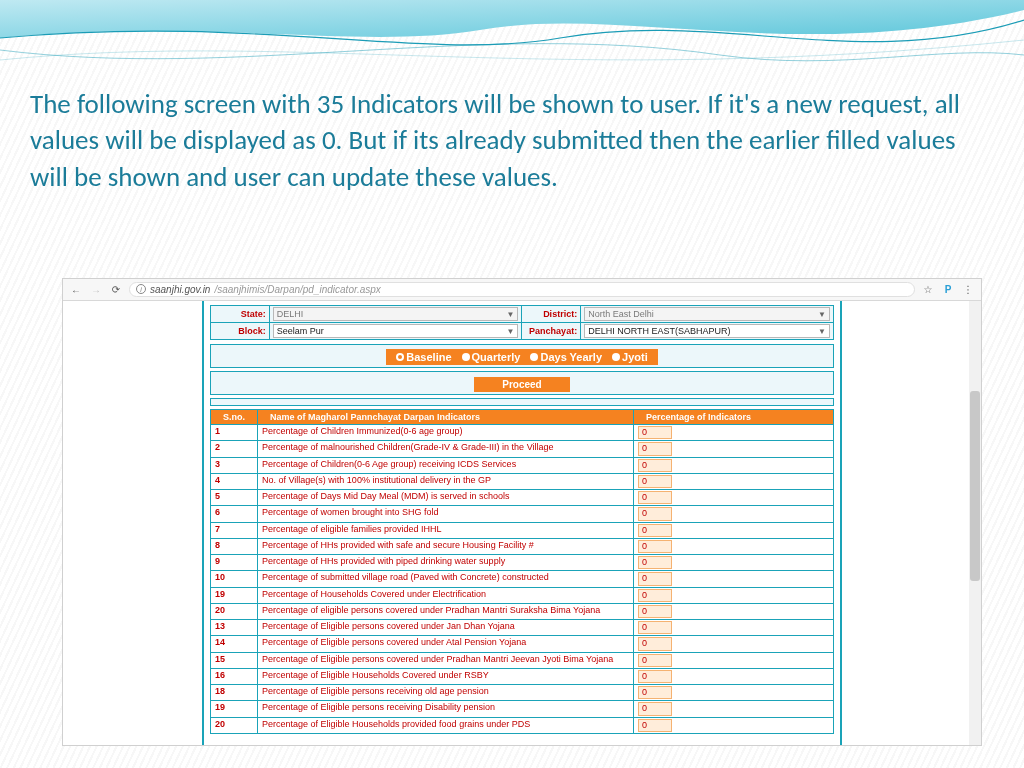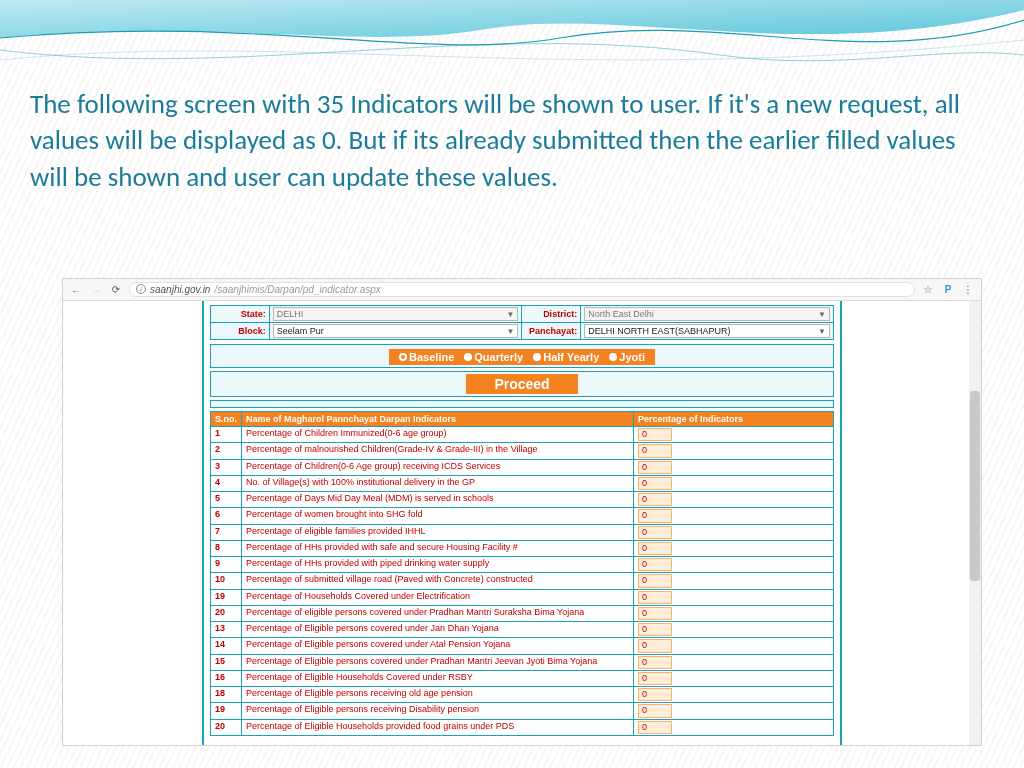--- a/index.html
+++ b/index.html
@@ -39,25 +39,25 @@
   table.filters td.val { width: 250px; margin-left: 48px; }
   .fake-select { display: flex; align-items: center; justify-content: space-between; height: 14px; border: 1px solid #b8b8b8; background: #f4f4f4; color: #7a7a7a; padding: 0 3px; font-size: 9px; }
   .fake-select.enabled { background: #fff; color: #222; }
   .caret { font-size: 8px; color: #666; }
   .period-bar { margin-top: 4px; border: 1px solid #1aa3b8; background: #ecf7fa; text-align: center; padding: 2px 0; }
   .period-pill { display: inline-flex; align-items: center; gap: 10px; background: #f58220; color: #fff; font-size: 11px; font-weight: bold; padding: 2px 10px; }
   .period-pill label { display: inline-flex; align-items: center; gap: 2px; }
   .period-pill .rad { width: 8px; height: 8px; border-radius: 50%; background: #fff; display: inline-block; position: relative; }
   .period-pill .rad.checked::after { content: ""; position: absolute; inset: 2px; background: #f58220; border-radius: 50%; }
   .proceed-row { margin-top: 3px; border: 1px solid #1aa3b8; background: #ecf7fa; text-align: center; padding: 2px 0; }
-  .proceed-btn { display: inline-block; background: #f58220; color: #fff; font-size: 14px; font-weight: bold; padding: 2px 28px; border: none; }
+  .proceed-btn { display: inline-block; background: #f58220; color: #fff; font-size: 10px; font-weight: bold; padding: 2px 28px; border: none; }
   .spacer-row { height: 8px; border: 1px solid #1aa3b8; border-top: 1px solid #1aa3b8; background: #ecf7fa; margin-top: 3px; }
   
   table.ind { width: 100%; border-collapse: collapse; font-size: 9px; margin-top: 3px; }
-  table.ind th { background: #f58220; color: #fff; text-align: left; padding: 2px 4px; border: 1px solid #1aa3b8; font-weight: bold; }
+  table.ind th { background: #f58220; color: #fff; text-align: left; padding: 2px 12px; border: 1px solid #1aa3b8; font-weight: bold; }
   table.ind th.sno { width: 30px; }
   table.ind th.pct { width: 200px; }
   table.ind td { border: 1px solid #1aa3b8; padding: 1px 4px; color: #c00000; vertical-align: top; line-height: 1.25; }
   table.ind td.sno { color: #c00000; font-weight: bold; width: 30px; }
   table.ind td.pct { width: 200px; }
   .val-box { display: inline-block; min-width: 34px; border: 1px solid #f5b271; background: #ffedda; color: #c00000; padding: 0 3px; font-size: 9px; }
 </style>
 </head>
 <body>
 <div class="slide">
@@ -139,21 +139,21 @@
           <label>
                 <span class="rad checked"></span>
                 <span>Baseline</span>
               </label>
           <label>
                 <span class="rad"></span>
                 <span>Quarterly</span>
               </label>
           <label>
                 <span class="rad"></span>
-                <span>Half Yearly</span>
+                <span>Days Yearly</span>
               </label>
           <label>
                 <span class="rad"></span>
                 <span>Jyoti</span>
               </label>
         </div>
       </div>
 
       <div class="proceed-row">
         <button class="proceed-btn">Proceed</button>

